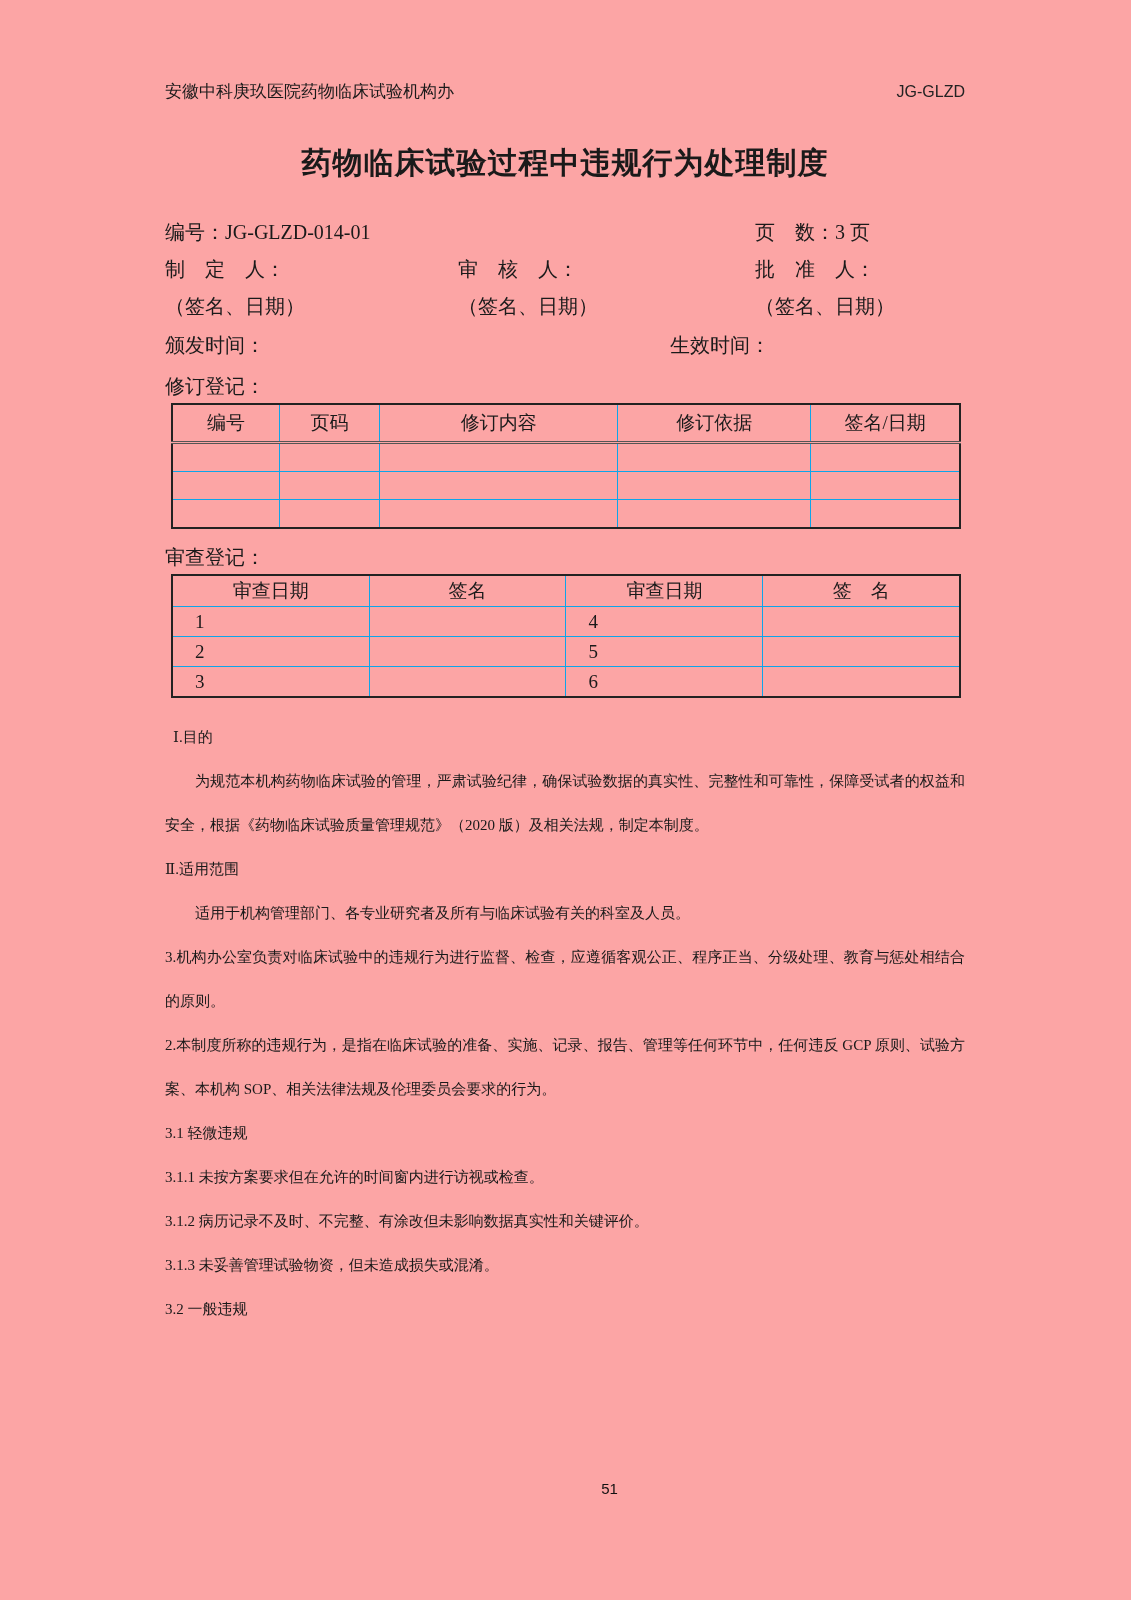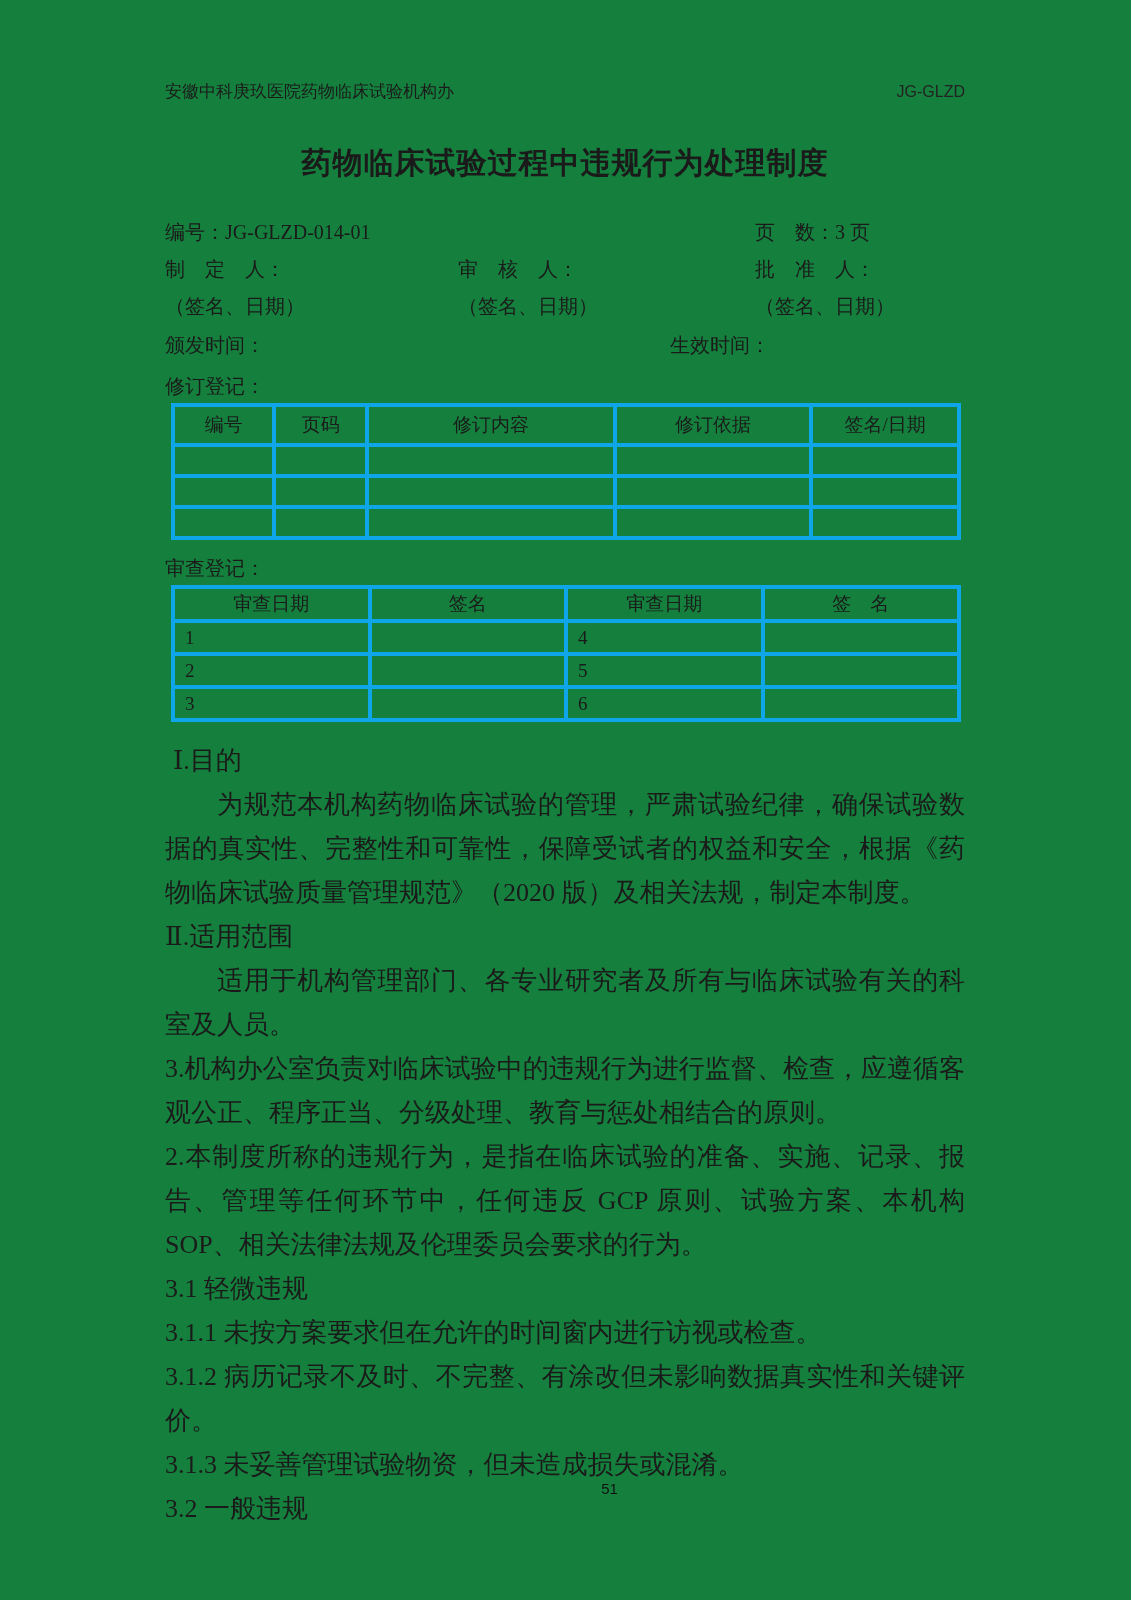--- a/index.html
+++ b/index.html
@@ -1,20 +1,20 @@
 <!DOCTYPE html>
 <html><head>
 <meta charset="utf-8">
 <style>
   html, body { margin: 0; padding: 0; background: #ffffff; }
   .page {
     position: relative;
     width: 1131px;
     height: 1600px;
-    background: #15803d;
+    background: #fca5a5;
     font-family: "Liberation Serif", "DejaVu Serif", serif;
     color: #1a1a1a;
     overflow: hidden;
   }
   .content {
     position: absolute;
     left: 165px;
     top: 0;
     width: 800px;
   }
@@ -67,41 +67,41 @@
   table {
     border-collapse: collapse;
     margin-left: 6px;
     width: calc(100% - 10px);
     font-size: 19px;
     table-layout: fixed;
   }
   table.revision { border: 2px solid #222; }
   table.review   { border: 2px solid #222; }
   th, td {
-    border: 4px solid #0ea5e9;
-    padding: 0 10px;
+    border: 1px solid #0ea5e9;
+    padding: 0 22px;
     font-weight: normal;
     overflow: hidden;
     white-space: nowrap;
   }
   th { text-align: center; }
   .revision th { height: 36px; border-bottom: 3px double #555; }
   .revision td { height: 27px; }
   .revision .c0 { width: 11.8%; }
   .revision .c1 { width: 10.6%; }
   .revision .c2 { width: 33.2%; }
   .revision .c3 { width: 25.8%; }
   .revision .c4 { width: 18.6%; }
   .review th { height: 30px; }
   .review td { height: 29px; text-align: left; }
   .review .c0, .review .c1, .review .c2, .review .c3 { width: 25%; }
   
   .body-text {
     margin-top: 17px;
-    font-size: 26px;
+    font-size: 15px;
     line-height: 44px;
   }
   .body-text p {
     margin: 0;
     text-align: justify;
   }
   .indent { text-indent: 2em; }
   .s1pad { padding-left: 8px; }
   
   .pagenum {

